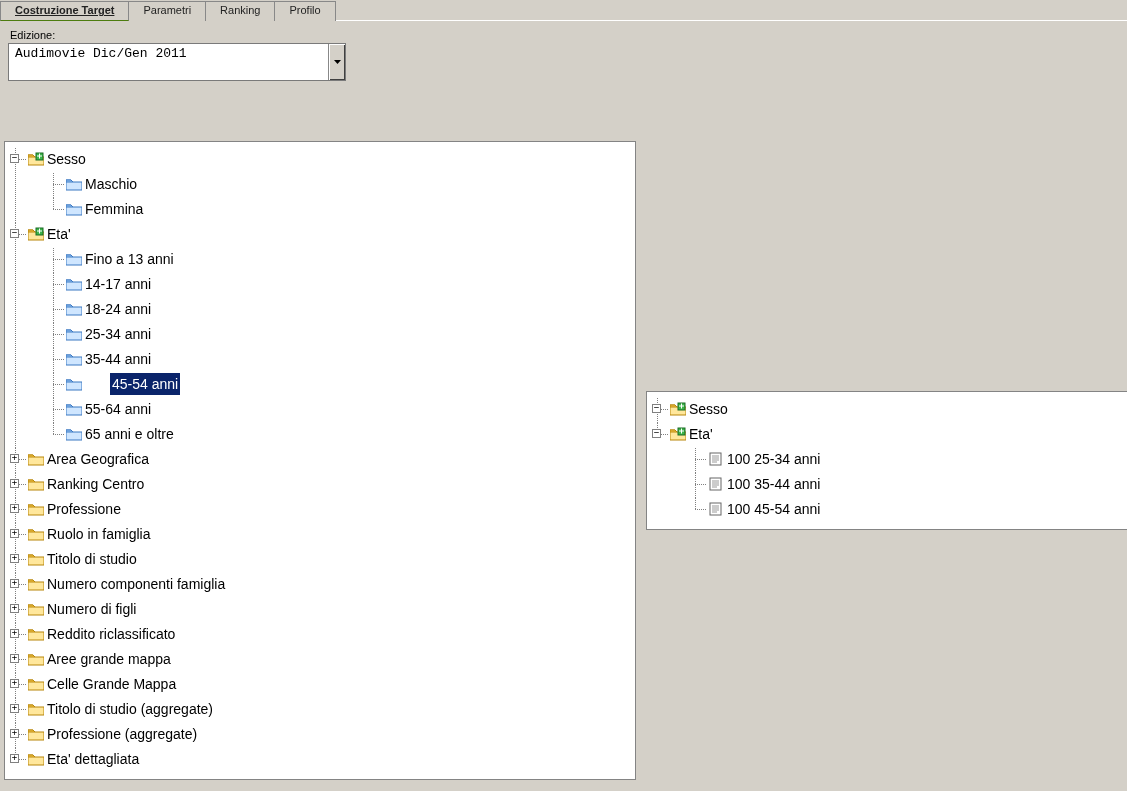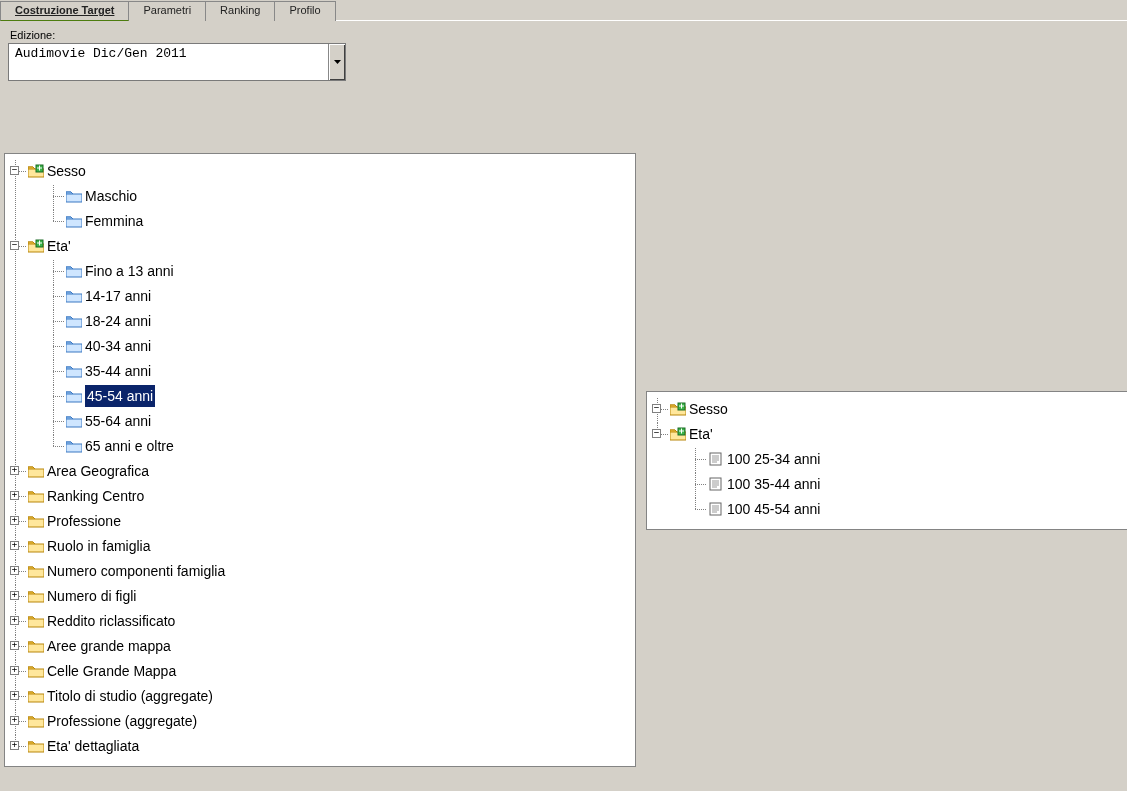--- a/index.html
+++ b/index.html
@@ -132,20 +132,21 @@
     align-items: center;
     gap: 3px;
     cursor: pointer;
   }
   .icon { width: 16px; height: 14px; flex: 0 0 16px; }
   .lbl { font-size: 14px; color: #000; }
   .lbl.selected {
     background: #0a246a;
     color: #fff;
     padding: 0 2px;
+    margin-left: 25px;
   }
 </style>
 </head>
 <body>
 
 <svg width="0" height="0" style="position:absolute">
   <defs>
     <g id="folder-yellow">
       <path d="M0 3 L5 3 L7 5 L16 5 L16 13 L0 13 Z" fill="#ffe79c" stroke="#b8860b" stroke-width="1"></path>
       <path d="M0 3 L5 3 L7 5 L0 5 Z" fill="#f5c74a" stroke="#b8860b" stroke-width="1"></path>
@@ -229,21 +230,21 @@
             <li class="node"><span class="row">
                 <svg class="icon" viewBox="0 0 16 14">
                   <use href="#folder-blue"></use>
                 </svg>
                 <span class="lbl">18-24 anni</span>
               </span></li>
             <li class="node"><span class="row">
                 <svg class="icon" viewBox="0 0 16 14">
                   <use href="#folder-blue"></use>
                 </svg>
-                <span class="lbl">40-34 anni</span>
+                <span class="lbl">25-34 anni</span>
               </span></li>
             <li class="node"><span class="row">
                 <svg class="icon" viewBox="0 0 16 14">
                   <use href="#folder-blue"></use>
                 </svg>
                 <span class="lbl">35-44 anni</span>
               </span></li>
             <li class="node"><span class="row">
                 <svg class="icon" viewBox="0 0 16 14">
                   <use href="#folder-blue"></use>
@@ -279,20 +280,26 @@
             <svg class="icon" viewBox="0 0 16 14">
               <use href="#folder-yellow"></use>
             </svg>
             <span class="lbl">Professione</span>
           </span></li>
         <li class="node"><span class="toggle plus"></span><span class="row">
             <svg class="icon" viewBox="0 0 16 14">
               <use href="#folder-yellow"></use>
             </svg>
             <span class="lbl">Ruolo in famiglia</span>
+          </span></li>
+        <li class="node"><span class="toggle plus"></span><span class="row">
+            <svg class="icon" viewBox="0 0 16 14">
+              <use href="#folder-yellow"></use>
+            </svg>
+            <span class="lbl">Titolo di studio</span>
           </span></li>
         <li class="node"><span class="toggle plus"></span><span class="row">
             <svg class="icon" viewBox="0 0 16 14">
               <use href="#folder-yellow"></use>
             </svg>
             <span class="lbl">Numero componenti famiglia</span>
           </span></li>
         <li class="node"><span class="toggle plus"></span><span class="row">
             <svg class="icon" viewBox="0 0 16 14">
               <use href="#folder-yellow"></use>

